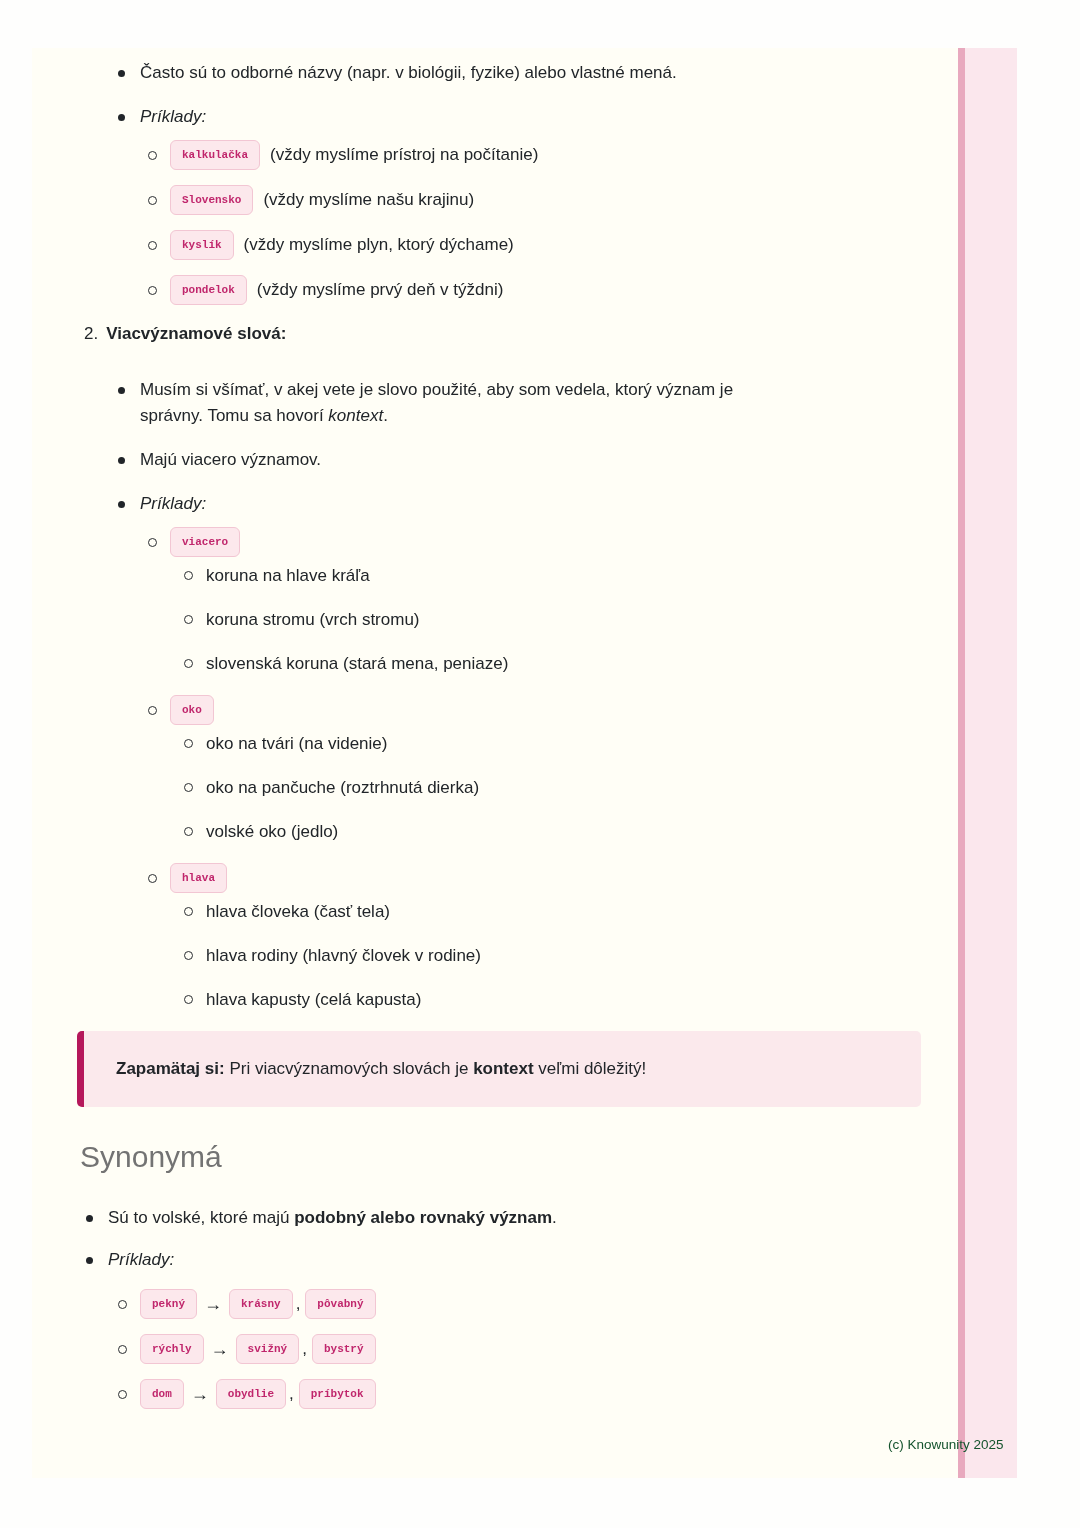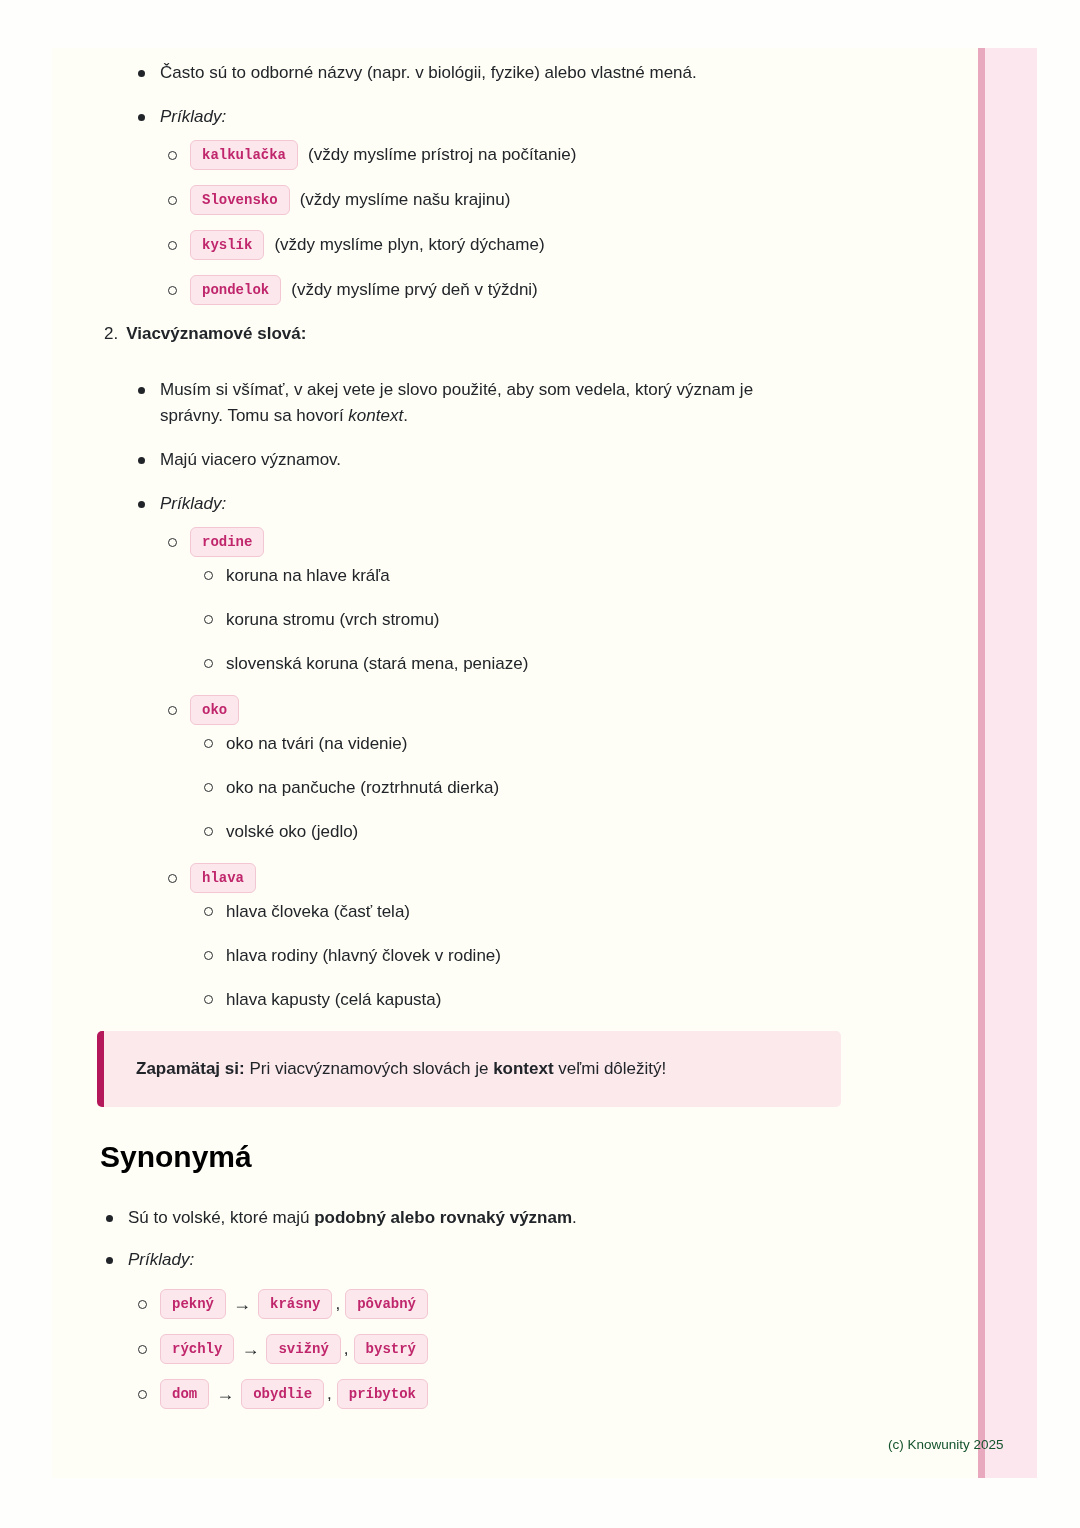--- a/index.html
+++ b/index.html
@@ -5,21 +5,21 @@
   * { margin: 0; padding: 0; box-sizing: border-box; }
   html, body {
     width: 1080px; height: 1528px;
     background: #fefefd;
     font-family: "Liberation Sans", sans-serif;
     color: #212529;
     overflow: hidden;
   }
   .page-card {
     position: absolute;
-    left: 52px; top: 48px;
+    left: 32px; top: 48px;
     width: 985px; height: 1430px;
     background: #fffef6;
   }
   .edge-strip {
     position: absolute;
     right: 0; top: 0; bottom: 0;
     width: 59px;
     background: #fbe7ed;
     border-left: 7px solid #e8a9be;
   }
@@ -45,49 +45,49 @@
   .l2 { padding-left: 116px; }
   .l3 { padding-left: 152px; margin-bottom: 18px; }
   .num-row { padding-left: 52px; margin-top: 16px; margin-bottom: 30px; }
   .num-label { margin-right: 8px; }
   .bold { font-weight: bold; }
   .italic { font-style: italic; }
   .code-chip {
     display: inline-block;
     font-family: "Liberation Mono", monospace;
     font-weight: bold;
-    font-size: 14px;
+    font-size: 11px;
     line-height: 22px;
     color: #c0266c;
     background: #fce8ec;
     border: 1px solid #f2c6d3;
     border-radius: 6px;
     padding: 3px 11px;
   }
   .code-row { align-items: center; margin-bottom: 15px; }
   .code-row .circle { margin-top: 0; }
   .after-text { margin-left: 10px; }
   .wrap-narrow { max-width: 640px; }
   .word-group { margin-bottom: 10px; }
   .word-group .code-row { margin-bottom: 6px; }
   .examples-lead { margin-bottom: 10px; }
   .callout {
     margin: 8px 0 0 45px;
-    width: 744px;
+    width: 844px;
     background: #fbe9ec;
     border-left: 7px solid #b5175b;
     border-radius: 5px;
     padding: 25px 32px;
   }
   .synonyma-heading {
     margin: 32px 0 0 48px;
     font-size: 30px;
     line-height: 36px;
-    font-weight: bold;
-    color: #000000;
+    font-weight: normal;
+    color: #737373;
   }
   .syn-list { margin-top: 30px; }
   .syn-l1 { padding-left: 54px; margin-bottom: 16px; }
   .syn-l2 { padding-left: 86px; align-items: center; margin-bottom: 15px; }
   .syn-l2 .circle { margin-top: 0; }
   .arrow { margin: 0 7px; font-size: 18px; color: #212529; }
   .comma { margin: 0 5px 0 3px; align-self: flex-end; padding-bottom: 2px; }
   .syn-first { margin-top: 6px; }
   .watermark {
     position: absolute;
@@ -149,21 +149,21 @@
       <p>Majú viacero významov.</p>
     </div>
     <div class="row l1 examples-lead">
       <span class="dot"></span>
       <p class="italic">Príklady:</p>
     </div>
 
     <div class="word-group">
       <div class="row l2 code-row">
         <span class="circle"></span>
-        <span class="code-chip">rodine</span>
+        <span class="code-chip">viacero</span>
       </div>
       <div class="row l3">
         <span class="circle"></span>
         <p>koruna na hlave kráľa</p>
       </div>
       <div class="row l3">
         <span class="circle"></span>
         <p>koruna stromu (vrch stromu)</p>
       </div>
       <div class="row l3">

